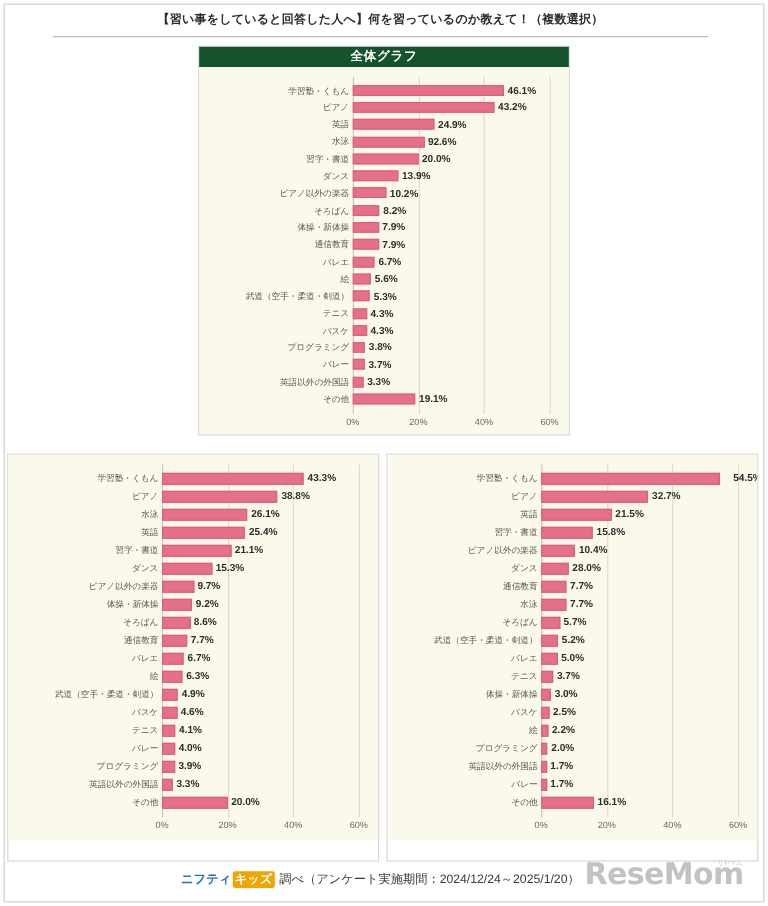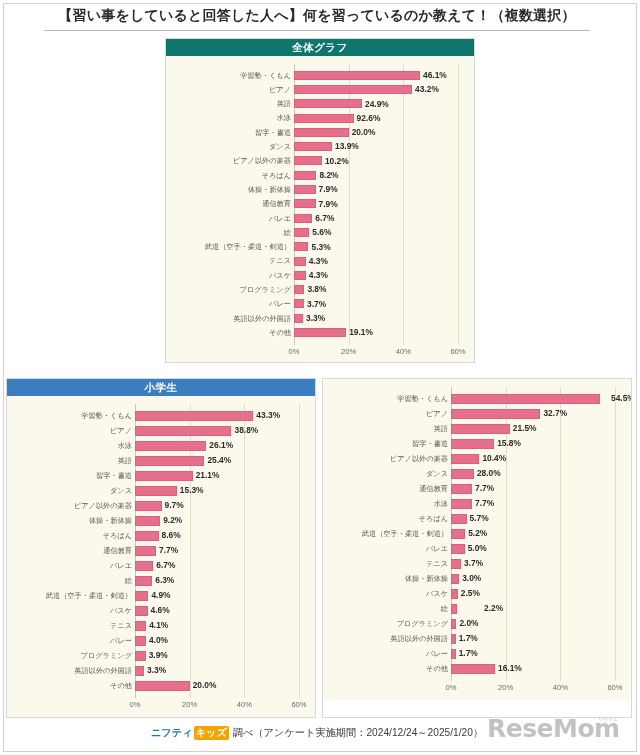--- a/index.html
+++ b/index.html
@@ -23,21 +23,21 @@
   }
 
   
   .title-wrap {
     position: absolute;
     left: 0; top: 6px;
     width: 634px;
     text-align: center;
   }
   .title-text {
-    font-size: 14px;
+    font-size: 10px;
     font-weight: 700;
     color: #2b2b2b;
     letter-spacing: 0.2px;
     white-space: nowrap;
   }
   .title-rule {
     position: absolute;
     left: 44px; top: 30px;
     width: 546px;
     height: 1px;
@@ -156,21 +156,21 @@
 
 <div class="page-frame"></div>
 
 <div class="title-wrap">
   <span class="title-text">【習い事をしていると回答した人へ】何を習っているのか教えて！（複数選択）</span>
 </div>
 <div class="title-rule"></div>
 
 <div id="charts-root">
     <div class="panel" style="left: 165px; top: 38px; width: 310px; height: 325px;">
-      <div class="panel-head" style="background: #0f766e;">全体グラフ</div>
+      <div class="panel-head" style="background: #14532d;">全体グラフ</div>
       <div class="panel-body" style="height: 306px;">
         <div class="plot">
           <div class="axis-line" style="left: 128px; top: 8px; height: 280.7px;"></div>
           <div class="gridline" style="left: 182.667px; top: 8px; height: 280.7px;"></div>
           <div class="gridline" style="left: 237.333px; top: 8px; height: 280.7px;"></div>
           <div class="gridline" style="left: 292px; top: 8px; height: 280.7px;"></div>
           <div class="row-label" style="left: 4px; width: 121px; top: 15.55px;">学習塾・くもん</div>
           <div class="bar" style="left: 128px; top: 14.65px; width: 126.007px; height: 9px;"></div>
           <div class="bar-value" style="left: 257.007px; top: 14.95px;">46.1%</div>
           <div class="row-label" style="left: 4px; width: 121px; top: 29.85px;">ピアノ</div>
@@ -228,21 +228,20 @@
           <div class="bar" style="left: 128px; top: 272.05px; width: 52.2067px; height: 9px;"></div>
           <div class="bar-value" style="left: 183.207px; top: 272.35px;">19.1%</div>
           <div class="xtick" style="left: 128px; top: 291.7px;">0%</div>
           <div class="xtick" style="left: 182.667px; top: 291.7px;">20%</div>
           <div class="xtick" style="left: 237.333px; top: 291.7px;">40%</div>
           <div class="xtick" style="left: 292px; top: 291.7px;">60%</div>
         </div>
       </div>
     </div>
     <div class="panel" style="left: 6px; top: 378px; width: 310px; height: 340px;">
-      <div class="panel-head" style="background: rgb(59, 126, 192);">小学生</div>
       <div class="panel-body" style="height: 321px;">
         <div class="plot">
           <div class="axis-line" style="left: 128px; top: 8px; height: 294px;"></div>
           <div class="gridline" style="left: 182.667px; top: 8px; height: 294px;"></div>
           <div class="gridline" style="left: 237.333px; top: 8px; height: 294px;"></div>
           <div class="gridline" style="left: 292px; top: 8px; height: 294px;"></div>
           <div class="row-label" style="left: 4px; width: 121px; top: 15.9px;">学習塾・くもん</div>
           <div class="bar" style="left: 128px; top: 14.5px; width: 118.353px; height: 10px;"></div>
           <div class="bar-value" style="left: 249.353px; top: 15.3px;">43.3%</div>
           <div class="row-label" style="left: 4px; width: 121px; top: 30.9px;">ピアノ</div>
@@ -350,21 +349,21 @@
           <div class="bar" style="left: 128px; top: 179.5px; width: 10.1133px; height: 10px;"></div>
           <div class="bar-value" style="left: 141.113px; top: 180.3px;">3.7%</div>
           <div class="row-label" style="left: 4px; width: 121px; top: 195.9px;">体操・新体操</div>
           <div class="bar" style="left: 128px; top: 194.5px; width: 8.2px; height: 10px;"></div>
           <div class="bar-value" style="left: 139.2px; top: 195.3px;">3.0%</div>
           <div class="row-label" style="left: 4px; width: 121px; top: 210.9px;">バスケ</div>
           <div class="bar" style="left: 128px; top: 209.5px; width: 6.83333px; height: 10px;"></div>
           <div class="bar-value" style="left: 137.833px; top: 210.3px;">2.5%</div>
           <div class="row-label" style="left: 4px; width: 121px; top: 225.9px;">絵</div>
           <div class="bar" style="left: 128px; top: 224.5px; width: 6.01333px; height: 10px;"></div>
-          <div class="bar-value" style="left: 137.013px; top: 225.3px; margin-left: 24px;">2.2%</div>
+          <div class="bar-value" style="left: 137.013px; top: 225.3px;">2.2%</div>
           <div class="row-label" style="left: 4px; width: 121px; top: 240.9px;">プログラミング</div>
           <div class="bar" style="left: 128px; top: 239.5px; width: 5.46667px; height: 10px;"></div>
           <div class="bar-value" style="left: 136.467px; top: 240.3px;">2.0%</div>
           <div class="row-label" style="left: 4px; width: 121px; top: 255.9px;">英語以外の外国語</div>
           <div class="bar" style="left: 128px; top: 254.5px; width: 4.64667px; height: 10px;"></div>
           <div class="bar-value" style="left: 135.647px; top: 255.3px;">1.7%</div>
           <div class="row-label" style="left: 4px; width: 121px; top: 270.9px;">バレー</div>
           <div class="bar" style="left: 128px; top: 269.5px; width: 4.64667px; height: 10px;"></div>
           <div class="bar-value" style="left: 135.647px; top: 270.3px;">1.7%</div>
           <div class="row-label" style="left: 4px; width: 121px; top: 285.9px;">その他</div>

